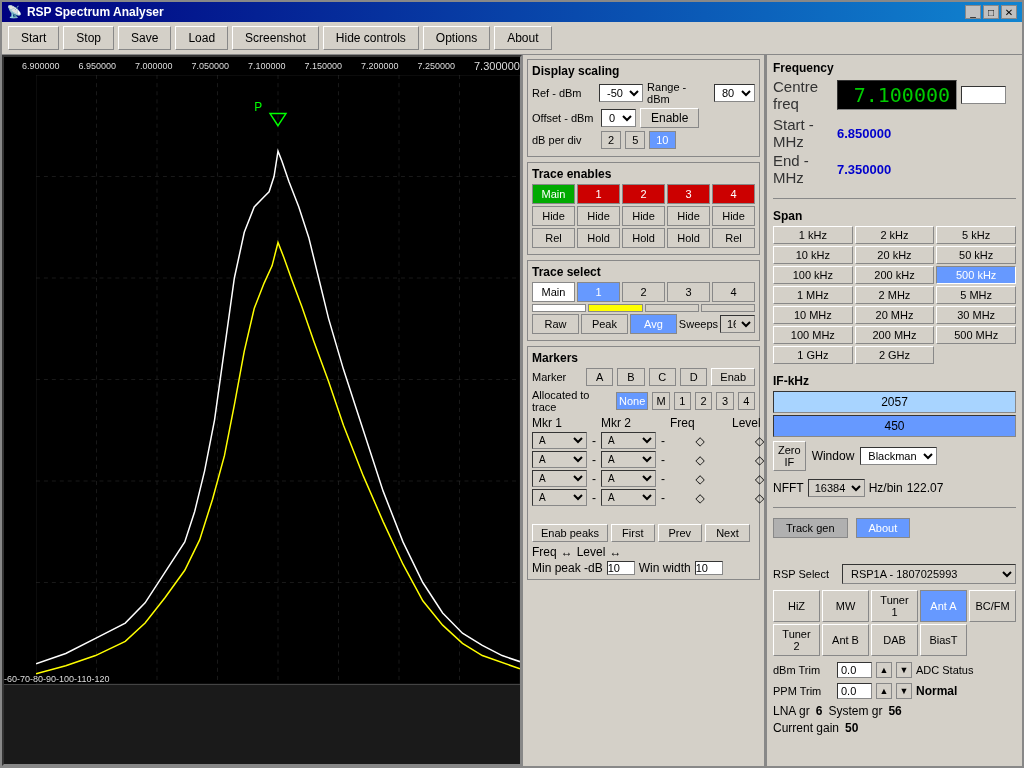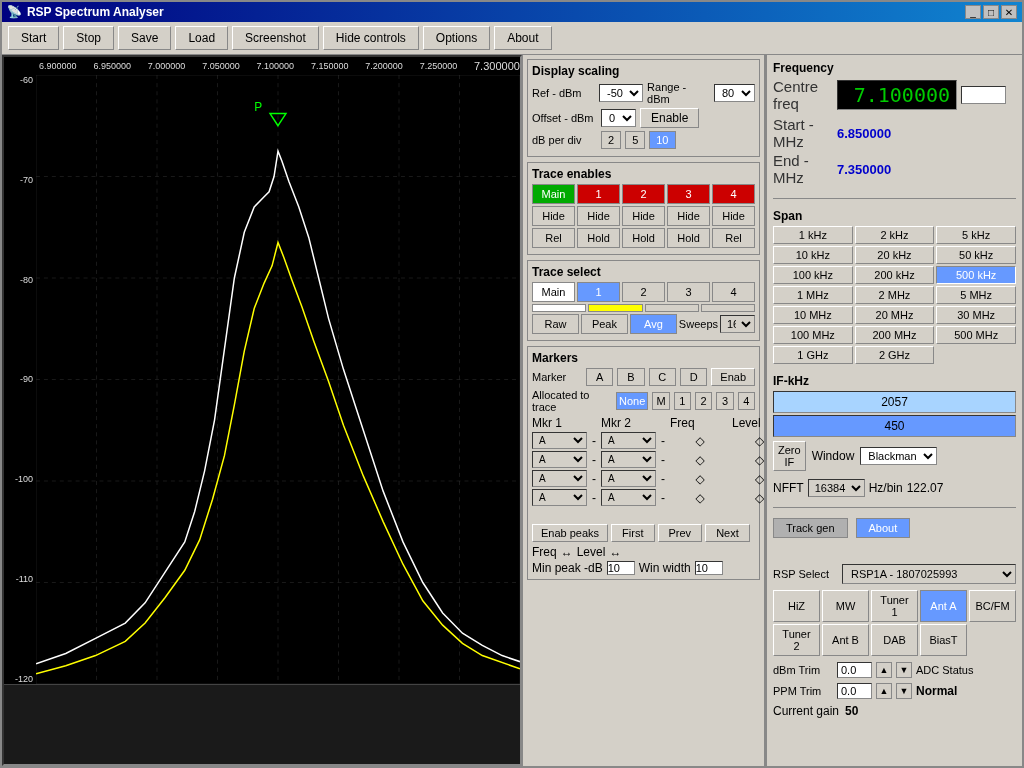--- a/index.html
+++ b/index.html
@@ -366,33 +366,33 @@
     <button>Screenshot</button>
     <button>Hide controls</button>
     <button>Options</button>
     <button>About</button>
   </div>
 
   <div class="main-content">
 
     <div class="spectrum-panel" style="position:relative; width:520px;">
 
-      <div style="position:absolute; top:0; left:35px; right:0; height:18px; display:flex; justify-content:space-between; align-items:center; z-index:2;">
+      <div style="position:absolute; top:0; left:18px; right:0; height:18px; display:flex; justify-content:space-between; align-items:center; z-index:2;">
         <span style="color:#ddd; font-size:9px;">6.900000</span>
         <span style="color:#ddd; font-size:9px;">6.950000</span>
         <span style="color:#ddd; font-size:9px;">7.000000</span>
         <span style="color:#ddd; font-size:9px;">7.050000</span>
         <span style="color:#ddd; font-size:9px;">7.100000</span>
         <span style="color:#ddd; font-size:9px;">7.150000</span>
         <span style="color:#ddd; font-size:9px;">7.200000</span>
         <span style="color:#ddd; font-size:9px;">7.250000</span>
         <span style="color:#ddd; font-size:11px;">7.300000</span>
       </div>
 
-      <div style="position:absolute; top:18px; left:0; width:32px; bottom:80px; display:flex; flex-direction:column; justify-content:space-between; align-items:flex-end; padding-right:3px; z-index:2;">
+      <div style="position:absolute; top:18px; left:0; width:32px; bottom:80px; display:flex; flex-direction:row; justify-content:space-between; align-items:flex-end; padding-right:3px; z-index:2;">
         <span style="color:#ddd; font-size:9px;">-60</span>
         <span style="color:#ddd; font-size:9px;">-70</span>
         <span style="color:#ddd; font-size:9px;">-80</span>
         <span style="color:#ddd; font-size:9px;">-90</span>
         <span style="color:#ddd; font-size:9px;">-100</span>
         <span style="color:#ddd; font-size:9px;">-110</span>
         <span style="color:#ddd; font-size:9px;">-120</span>
       </div>
 
       <svg style="position:absolute; top:18px; left:32px; right:0; bottom:80px; width:calc(100% - 32px); height:calc(100% - 98px);" viewBox="0 0 488 600" preserveAspectRatio="none">
@@ -692,19 +692,25 @@
           <span style="font-size:11px; width:60px;">ADC Status</span>
         </div>
         <div class="trim-row">
           <span class="trim-label">PPM Trim</span>
           <input type="text" class="trim-value" value="0.0" style="">
           <button class="spin-btn">▲</button>
           <button class="spin-btn">▼</button>
           <span class="status-normal">Normal</span>
         </div>
         <div class="gain-row">
+          <span>LNA gr</span>
+          <span style="font-weight:bold;">6</span>
+          <span>System gr</span>
+          <span style="font-weight:bold;">56</span>
+        </div>
+        <div class="gain-row">
           <span>Current gain</span>
           <span style="font-weight:bold;">50</span>
         </div>
       </div>
     </div>
   </div>
 </div>
 
 </body></html>

